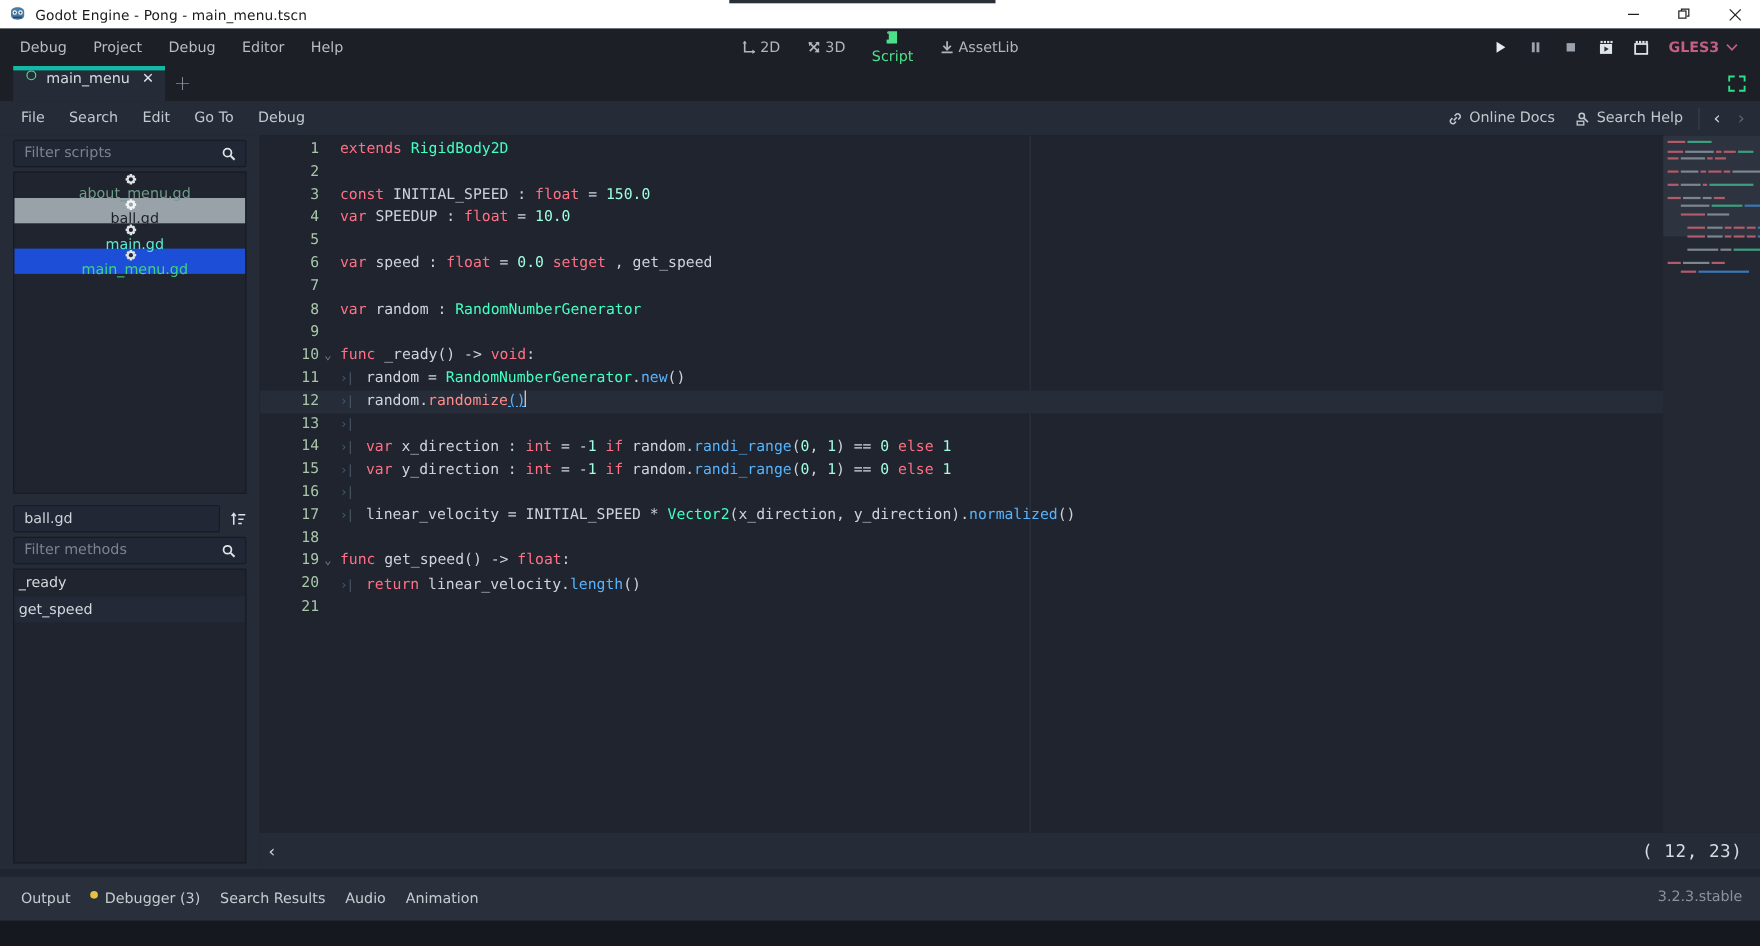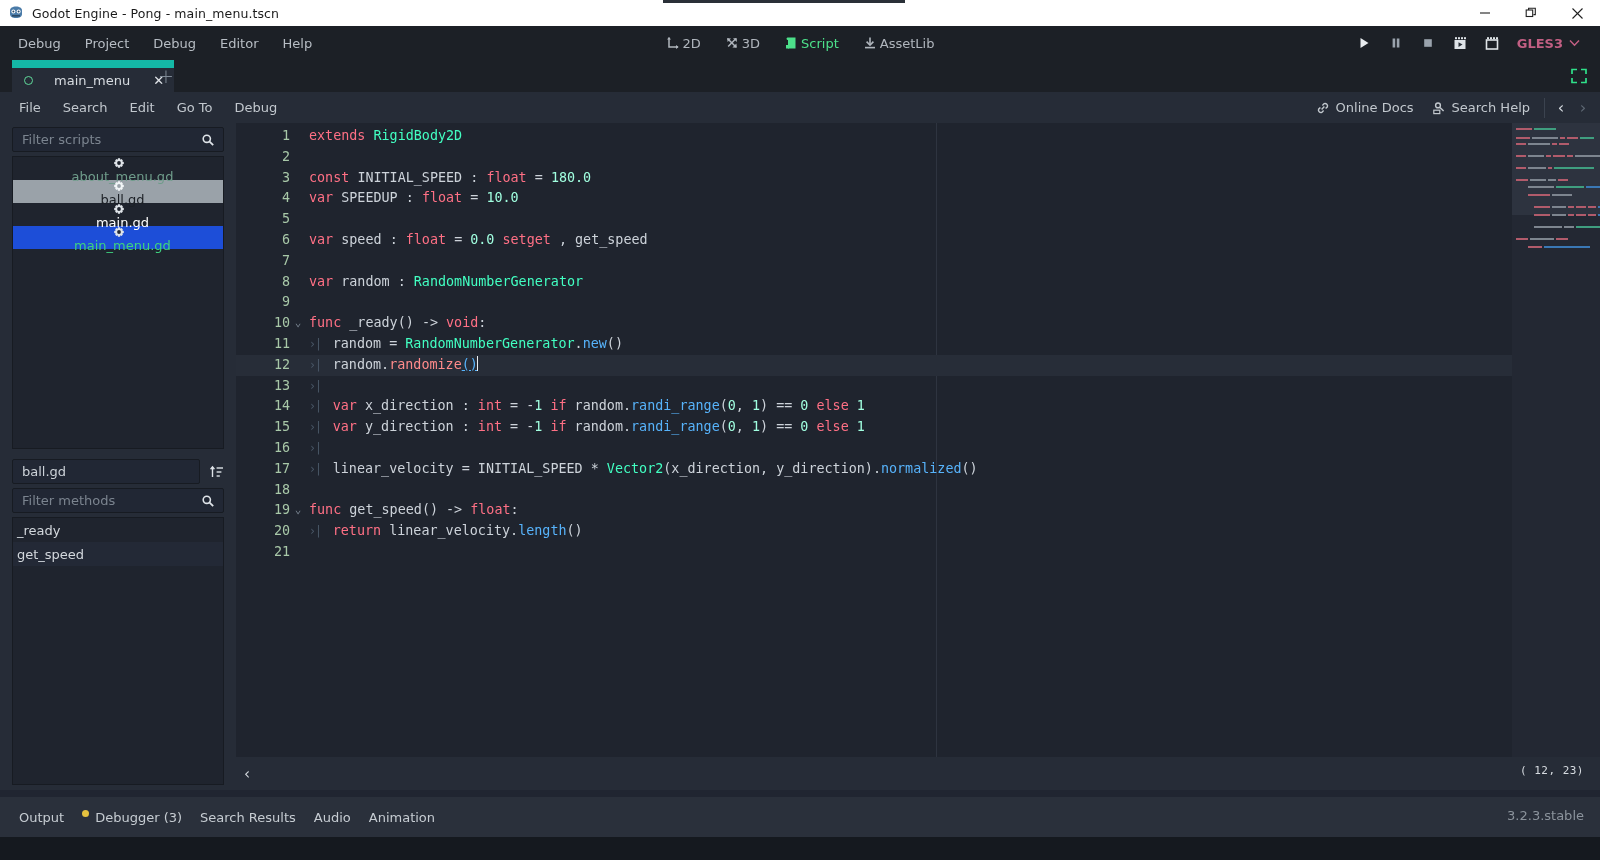--- a/index.html
+++ b/index.html
@@ -81,21 +81,21 @@
   }
   .vpbtn {
     display: flex; align-items: center; gap: 3px;
     font-size: 13px;
     color: #b0b6bd;
     padding: 4px 10px;
     border-radius: 3px;
     pointer-events: auto;
     white-space: nowrap;
   }
-  .vpbtn.active { color: #4ce08a; }
+  .vpbtn.active { color: #4ce08a; flex-direction: column; }
   .vpbtn svg { display: block; }
 
   .mb-right {
     position: absolute; right: 0; top: 0; height: 34px;
     display: flex; align-items: center; gap: 2px;
     padding-right: 20px;
   }
   .pbtn {
     width: 30px; height: 26px;
     display: flex; align-items: center; justify-content: center;
@@ -109,24 +109,24 @@
 
   
   .tabstrip {
     position: absolute; left: 0; top: 60px;
     width: 1600px; height: 32px;
     background: #1c2026;
   }
   .stab {
     position: absolute; left: 12px; top: 0;
     height: 32px;
-    display: flex; align-items: center; gap: 21px;
+    display: flex; gap: 9px;
     padding: 0 10px 0 12px;
     background: #262c37;
-    border-top: 8px solid #14b8a6;
+    border-top: 4px solid #14b8a6;
     box-sizing: border-box;
     font-size: 13px;
     color: #d7dce1;
   }
   .stab-dot {
     width: 9px; height: 9px;
     border-radius: 50%;
     border: 1.6px solid #5fd99a;
     box-sizing: border-box;
   }
@@ -326,21 +326,21 @@
     background: #262c37;
     display: flex; align-items: center;
   }
   .hs-arrow {
     margin-left: 8px;
     color: #d6dbe0; font-size: 15px;
   }
   .coords {
     position: absolute; right: 16px; top: 7px;
     font-family: "DejaVu Sans Mono", "Liberation Mono", monospace;
-    font-size: 11px; color: #d6dbe0;
+    font-size: 16px; color: #d6dbe0;
     letter-spacing: 0.5px;
   }
 
   
   .bottombar {
     position: absolute; left: 0; top: 797px;
     width: 1600px; height: 40px;
     background: #2a303b;
     display: flex; align-items: center;
   }
@@ -570,21 +570,21 @@
         </span>
         <span class="lname" style="color:#1c2026">ball.gd</span>
       </div>
       <div class="lrow">
         <span class="gear">
           <svg width="12" height="12" viewBox="0 0 12 12">
               <path d="M6 1.2 L7 1.2 L7.4 2.7 L8.6 2.1 L9.9 3.4 L9.3 4.6 L10.8 5 L10.8 7 L9.3 7.4 L9.9 8.6 L8.6 9.9 L7.4 9.3 L7 10.8 L5 10.8 L4.6 9.3 L3.4 9.9 L2.1 8.6 L2.7 7.4 L1.2 7 L1.2 5 L2.7 4.6 L2.1 3.4 L3.4 2.1 L4.6 2.7 L5 1.2 Z" fill="#dfe4e9"></path>
               <circle cx="6" cy="6" r="1.9" fill="#1f242e"></circle>
             </svg>
         </span>
-        <span class="lname" style="color:#ffffff">main.gd</span>
+        <span class="lname" style="color:#5eead4">main.gd</span>
       </div>
       <div class="lrow alt">
         <span class="gear">
           <svg width="12" height="12" viewBox="0 0 12 12">
               <path d="M6 1.2 L7 1.2 L7.4 2.7 L8.6 2.1 L9.9 3.4 L9.3 4.6 L10.8 5 L10.8 7 L9.3 7.4 L9.9 8.6 L8.6 9.9 L7.4 9.3 L7 10.8 L5 10.8 L4.6 9.3 L3.4 9.9 L2.1 8.6 L2.7 7.4 L1.2 7 L1.2 5 L2.7 4.6 L2.1 3.4 L3.4 2.1 L4.6 2.7 L5 1.2 Z" fill="#dfe4e9"></path>
               <circle cx="6" cy="6" r="1.9" fill="#232936"></circle>
             </svg>
         </span>
         <span class="lname" style="color:#3fd37f">main_menu.gd</span>
       </div>
@@ -617,21 +617,21 @@
       <div class="methodrow">_ready</div>
       <div class="methodrow alt">get_speed</div>
     </div>
   </div>
 
   <div class="editor">
     <div class="guideline"></div>
     <div class="codearea" id="codearea">
         <div class="cl"><span class="lineno">1</span><span class="fold"></span><span class="codetext"><span class="k">extends </span><span class="t">RigidBody2D</span></span></div>
         <div class="cl"><span class="lineno">2</span><span class="fold"></span><span class="codetext"></span></div>
-        <div class="cl"><span class="lineno">3</span><span class="fold"></span><span class="codetext"><span class="k">const </span><span class="id">INITIAL_SPEED </span><span class="op">: </span><span class="k">float </span><span class="op">= </span><span class="n">180.0</span></span></div>
+        <div class="cl"><span class="lineno">3</span><span class="fold"></span><span class="codetext"><span class="k">const </span><span class="id">INITIAL_SPEED </span><span class="op">: </span><span class="k">float </span><span class="op">= </span><span class="n">150.0</span></span></div>
         <div class="cl"><span class="lineno">4</span><span class="fold"></span><span class="codetext"><span class="k">var </span><span class="id">SPEEDUP </span><span class="op">: </span><span class="k">float </span><span class="op">= </span><span class="n">10.0</span></span></div>
         <div class="cl"><span class="lineno">5</span><span class="fold"></span><span class="codetext"></span></div>
         <div class="cl"><span class="lineno">6</span><span class="fold"></span><span class="codetext"><span class="k">var </span><span class="id">speed </span><span class="op">: </span><span class="k">float </span><span class="op">= </span><span class="n">0.0 </span><span class="k">setget </span><span class="op">, </span><span class="id">get_speed</span></span></div>
         <div class="cl"><span class="lineno">7</span><span class="fold"></span><span class="codetext"></span></div>
         <div class="cl"><span class="lineno">8</span><span class="fold"></span><span class="codetext"><span class="k">var </span><span class="id">random </span><span class="op">: </span><span class="t">RandomNumberGenerator</span></span></div>
         <div class="cl"><span class="lineno">9</span><span class="fold"></span><span class="codetext"></span></div>
         <div class="cl"><span class="lineno">10</span><span class="fold">⌄</span><span class="codetext"><span class="k">func </span><span class="id">_ready</span><span class="op">() </span><span class="op">-&gt; </span><span class="k">void</span><span class="op">:</span></span></div>
         <div class="cl"><span class="lineno">11</span><span class="fold"></span><span class="codetext"><span class="tabmark">›|  </span><span class="id">random </span><span class="op">= </span><span class="t">RandomNumberGenerator</span><span class="op">.</span><span class="fn">new</span><span class="op">()</span></span></div>
         <div class="cl cur"><span class="lineno">12</span><span class="fold"></span><span class="codetext"><span class="tabmark">›|  </span><span class="id">random</span><span class="op">.</span><span class="hl">randomize</span><span class="br">()</span><span class="caret"></span></span></div>
         <div class="cl"><span class="lineno">13</span><span class="fold"></span><span class="codetext"><span class="tabmark">›|  </span></span></div>

